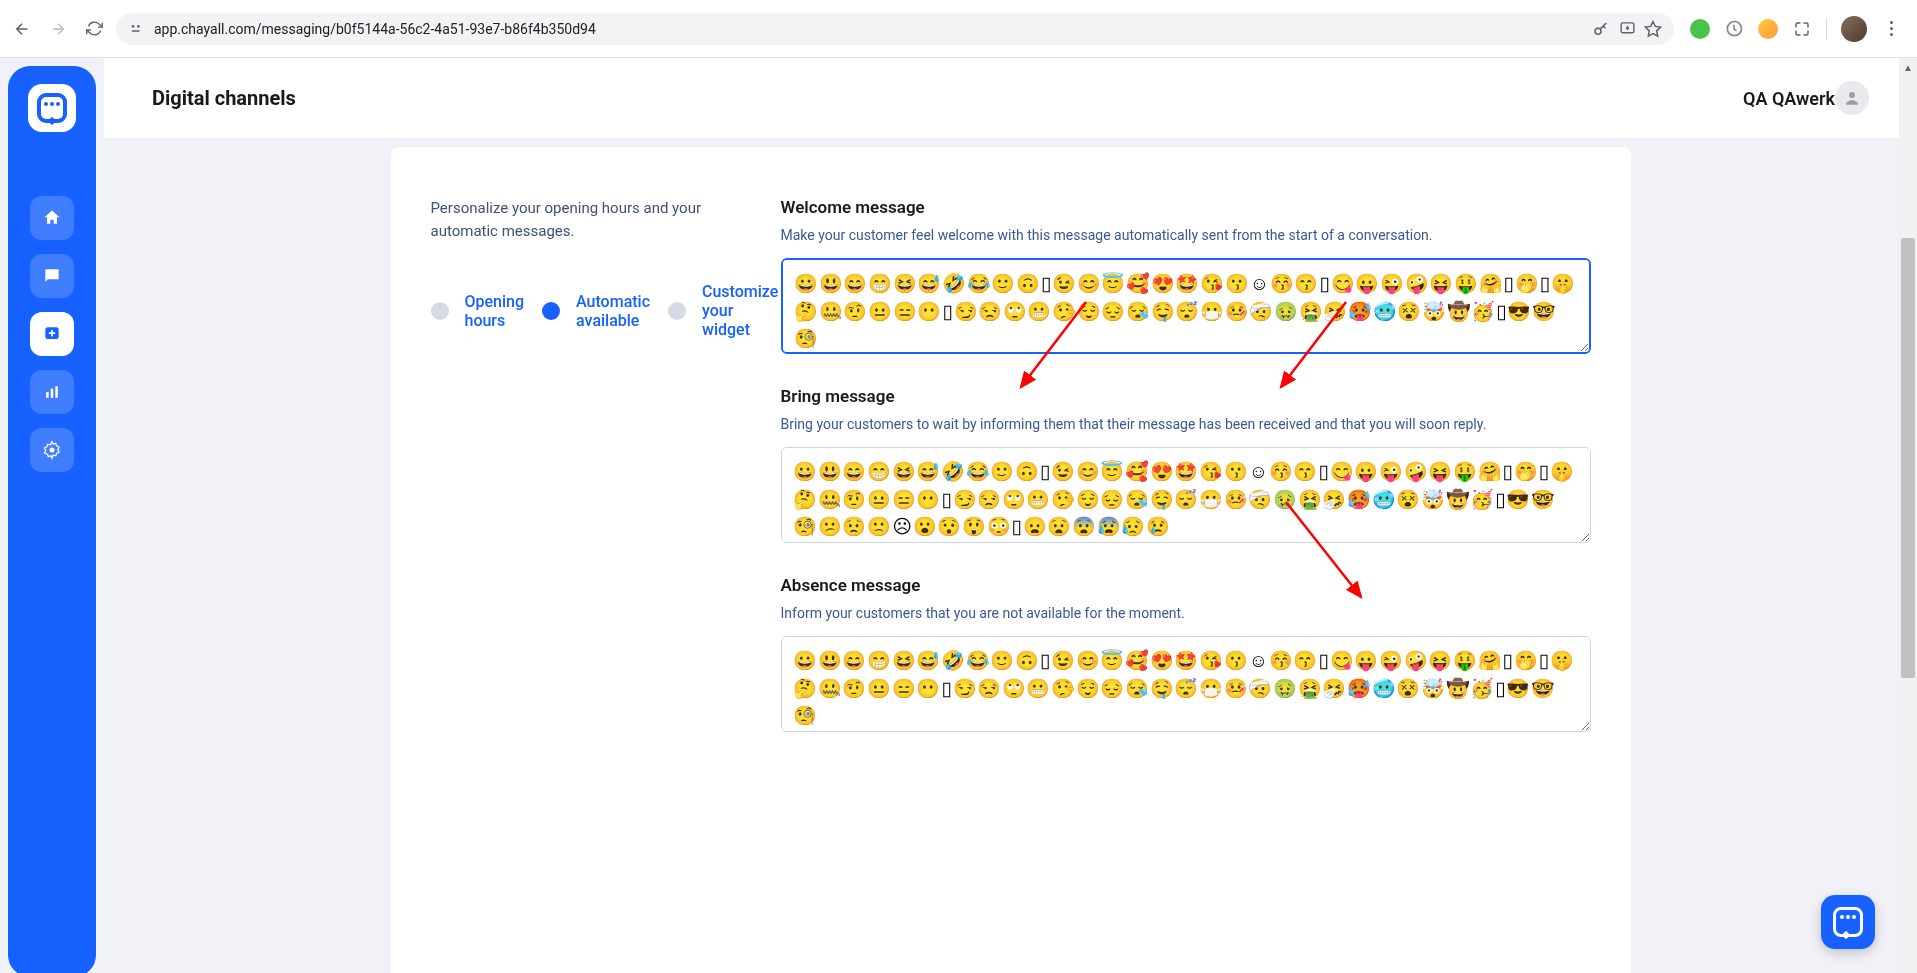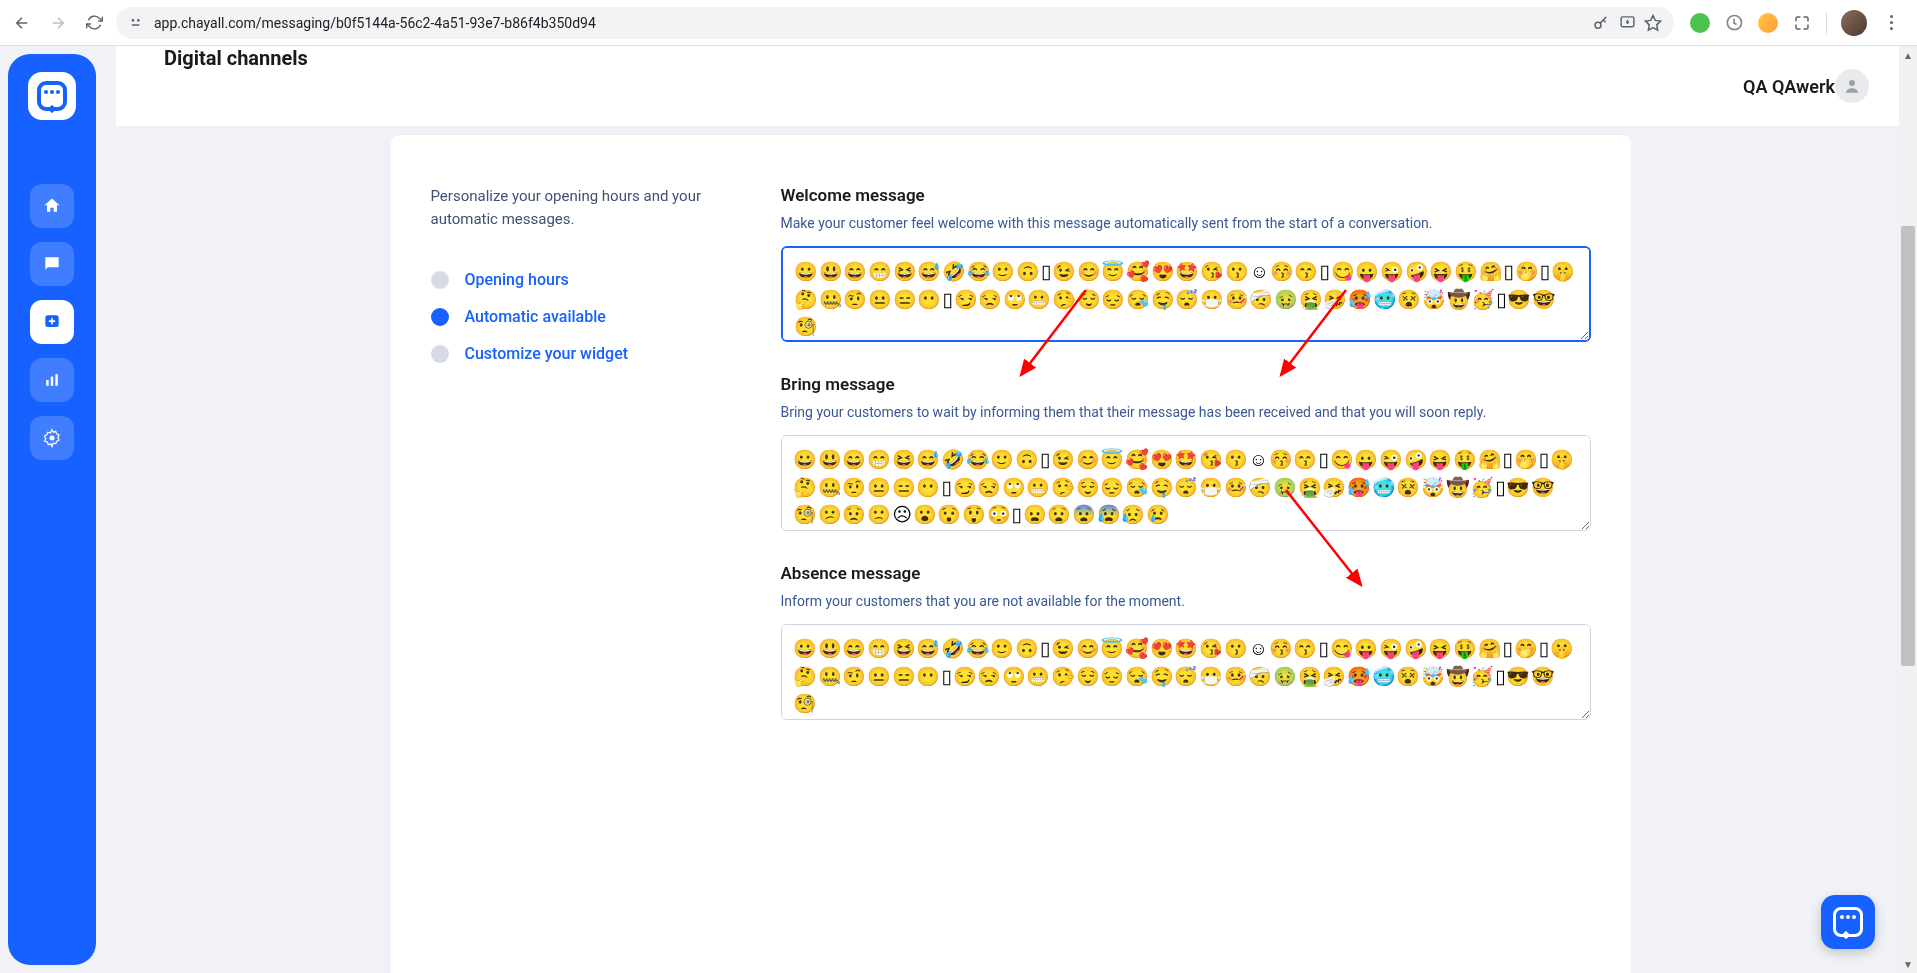--- a/index.html
+++ b/index.html
@@ -1,19 +1,19 @@
 <!DOCTYPE html>
 <html><head>
 <meta charset="utf-8">
 <style>
   * { box-sizing: border-box; margin: 0; padding: 0; }
   body { font-family: -apple-system, BlinkMacSystemFont, "Segoe UI", Roboto, Arial, sans-serif; background: #fff; overflow: hidden; }
   
   
-  .browser-chrome { height: 46px; display: flex; align-items: center; padding: 0 8px; gap: 8px; border-bottom: 1px solid #e0e0e0; background: #fff; }
+  .browser-chrome { height: 58px; display: flex; align-items: center; padding: 0 8px; gap: 8px; border-bottom: 1px solid #e0e0e0; background: #fff; }
   .nav-btn { width: 28px; height: 28px; display: flex; align-items: center; justify-content: center; border-radius: 50%; color: #5f6368; cursor: pointer; }
   .nav-btn.disabled { color: #bdbdbd; }
   .url-bar { flex: 1; height: 32px; background: #f1f3f4; border-radius: 16px; display: flex; align-items: center; padding: 0 12px; gap: 8px; font-size: 14px; color: #202124; }
   .url-icon { width:18px;height:18px;display:flex;align-items:center;justify-content:center;color:#5f6368; }
   .chrome-actions { display: flex; align-items: center; gap: 14px; padding: 0 8px; }
   .chrome-icon { width:20px;height:20px;display:flex;align-items:center;justify-content:center;color:#5f6368; }
   .ext-dot { width:20px;height:20px;border-radius:50%; }
   .avatar-img { width:26px;height:26px;border-radius:50%;background: linear-gradient(135deg,#8a6d5c,#4a3a2f); }
   .menu-dots { display:flex;flex-direction:column;gap:3px;align-items:center;justify-content:center;width:20px;height:20px; }
   .menu-dots span{width:3px;height:3px;background:#5f6368;border-radius:50%;}
@@ -25,32 +25,32 @@
   .logo { width: 48px; height: 48px; background: #fff; border-radius: 14px; display:flex;align-items:center;justify-content:center; margin-bottom: 50px; }
   .logo-inner{width:30px;height:30px;border:4px solid #1661ff;border-radius:9px;position:relative;}
   .logo-inner::after{content:"";position:absolute;bottom:-5px;left:8px;width:6px;height:6px;background:#1661ff;border-radius:1px;transform:rotate(45deg);}
   .logo-dots{position:absolute;top:5px;left:3px;display:flex;gap:2px;}
   .logo-dots span{width:4px;height:4px;background:#1661ff;border-radius:50%;}
   .side-btn { width: 44px; height: 44px; border-radius: 12px; display:flex;align-items:center;justify-content:center; color:#fff; cursor:pointer; }
   .side-btn.dim { background: rgba(255,255,255,0.18); }
   .side-btn.active { background: #fff; color: #1661ff; }
   
   .main { flex:1; display:flex; flex-direction:column; position:relative; }
-  .header { height: 80px; background: #fff; display:flex;justify-content:space-between;padding:0 48px;margin-left:12px; }
+  .header { height: 80px; background: #fff; display:flex;align-items:center;justify-content:space-between;padding:0 48px; }
   .header h1 { font-size: 20px; font-weight: 700; color: #1a1a1a; }
   .user-area { display:flex;align-items:center;}
   .user-name { font-size:18px;font-weight:600;color:#1a1a1a; }
   .user-avatar{width:34px;height:34px;border-radius:50%;background:#e8eaed;display:flex;align-items:center;justify-content:center;color:#9aa0a6;}
   
   .content-wrap { flex:1; overflow-y:auto; padding: 8px 48px 40px 48px; position:relative; }
   .content-card { background:#fff; border-radius: 8px; max-width: 1240px; margin: 0 auto; padding: 50px 40px 40px 40px; display:flex; gap:70px; border-top: 1px solid #eee; min-height: 900px;}
   
   .left-col { width: 280px; flex-shrink:0; }
   .intro { color:#415073; font-size:15px; line-height:1.5; margin-bottom: 40px; }
-  .nav-list { display:flex;flex-direction:column;gap:18px; }
+  .nav-list { display:flex;flex-direction:row;gap:18px; }
   .nav-item { display:flex;align-items:center;gap:16px; cursor:pointer; }
   .nav-radio { width:18px;height:18px;border-radius:50%;background:#d6dae5;flex-shrink:0; }
   .nav-item.active .nav-radio { background:#1661ff; }
   .nav-label { color:#1661ff; font-size:16px;font-weight:500; }
   
   .right-col { flex:1; }
   .info-box { background:#e2ecff; border-radius:10px; padding: 22px 26px; color:#3a5896; font-size:16px; line-height:1.7; margin-bottom:28px; }
   
   .section-title { font-size:17px; font-weight:600; color:#1a1a1a; margin-bottom:8px; }
   .section-desc { font-size:14px; color:#3a5896; line-height:1.5; margin-bottom:12px; }

